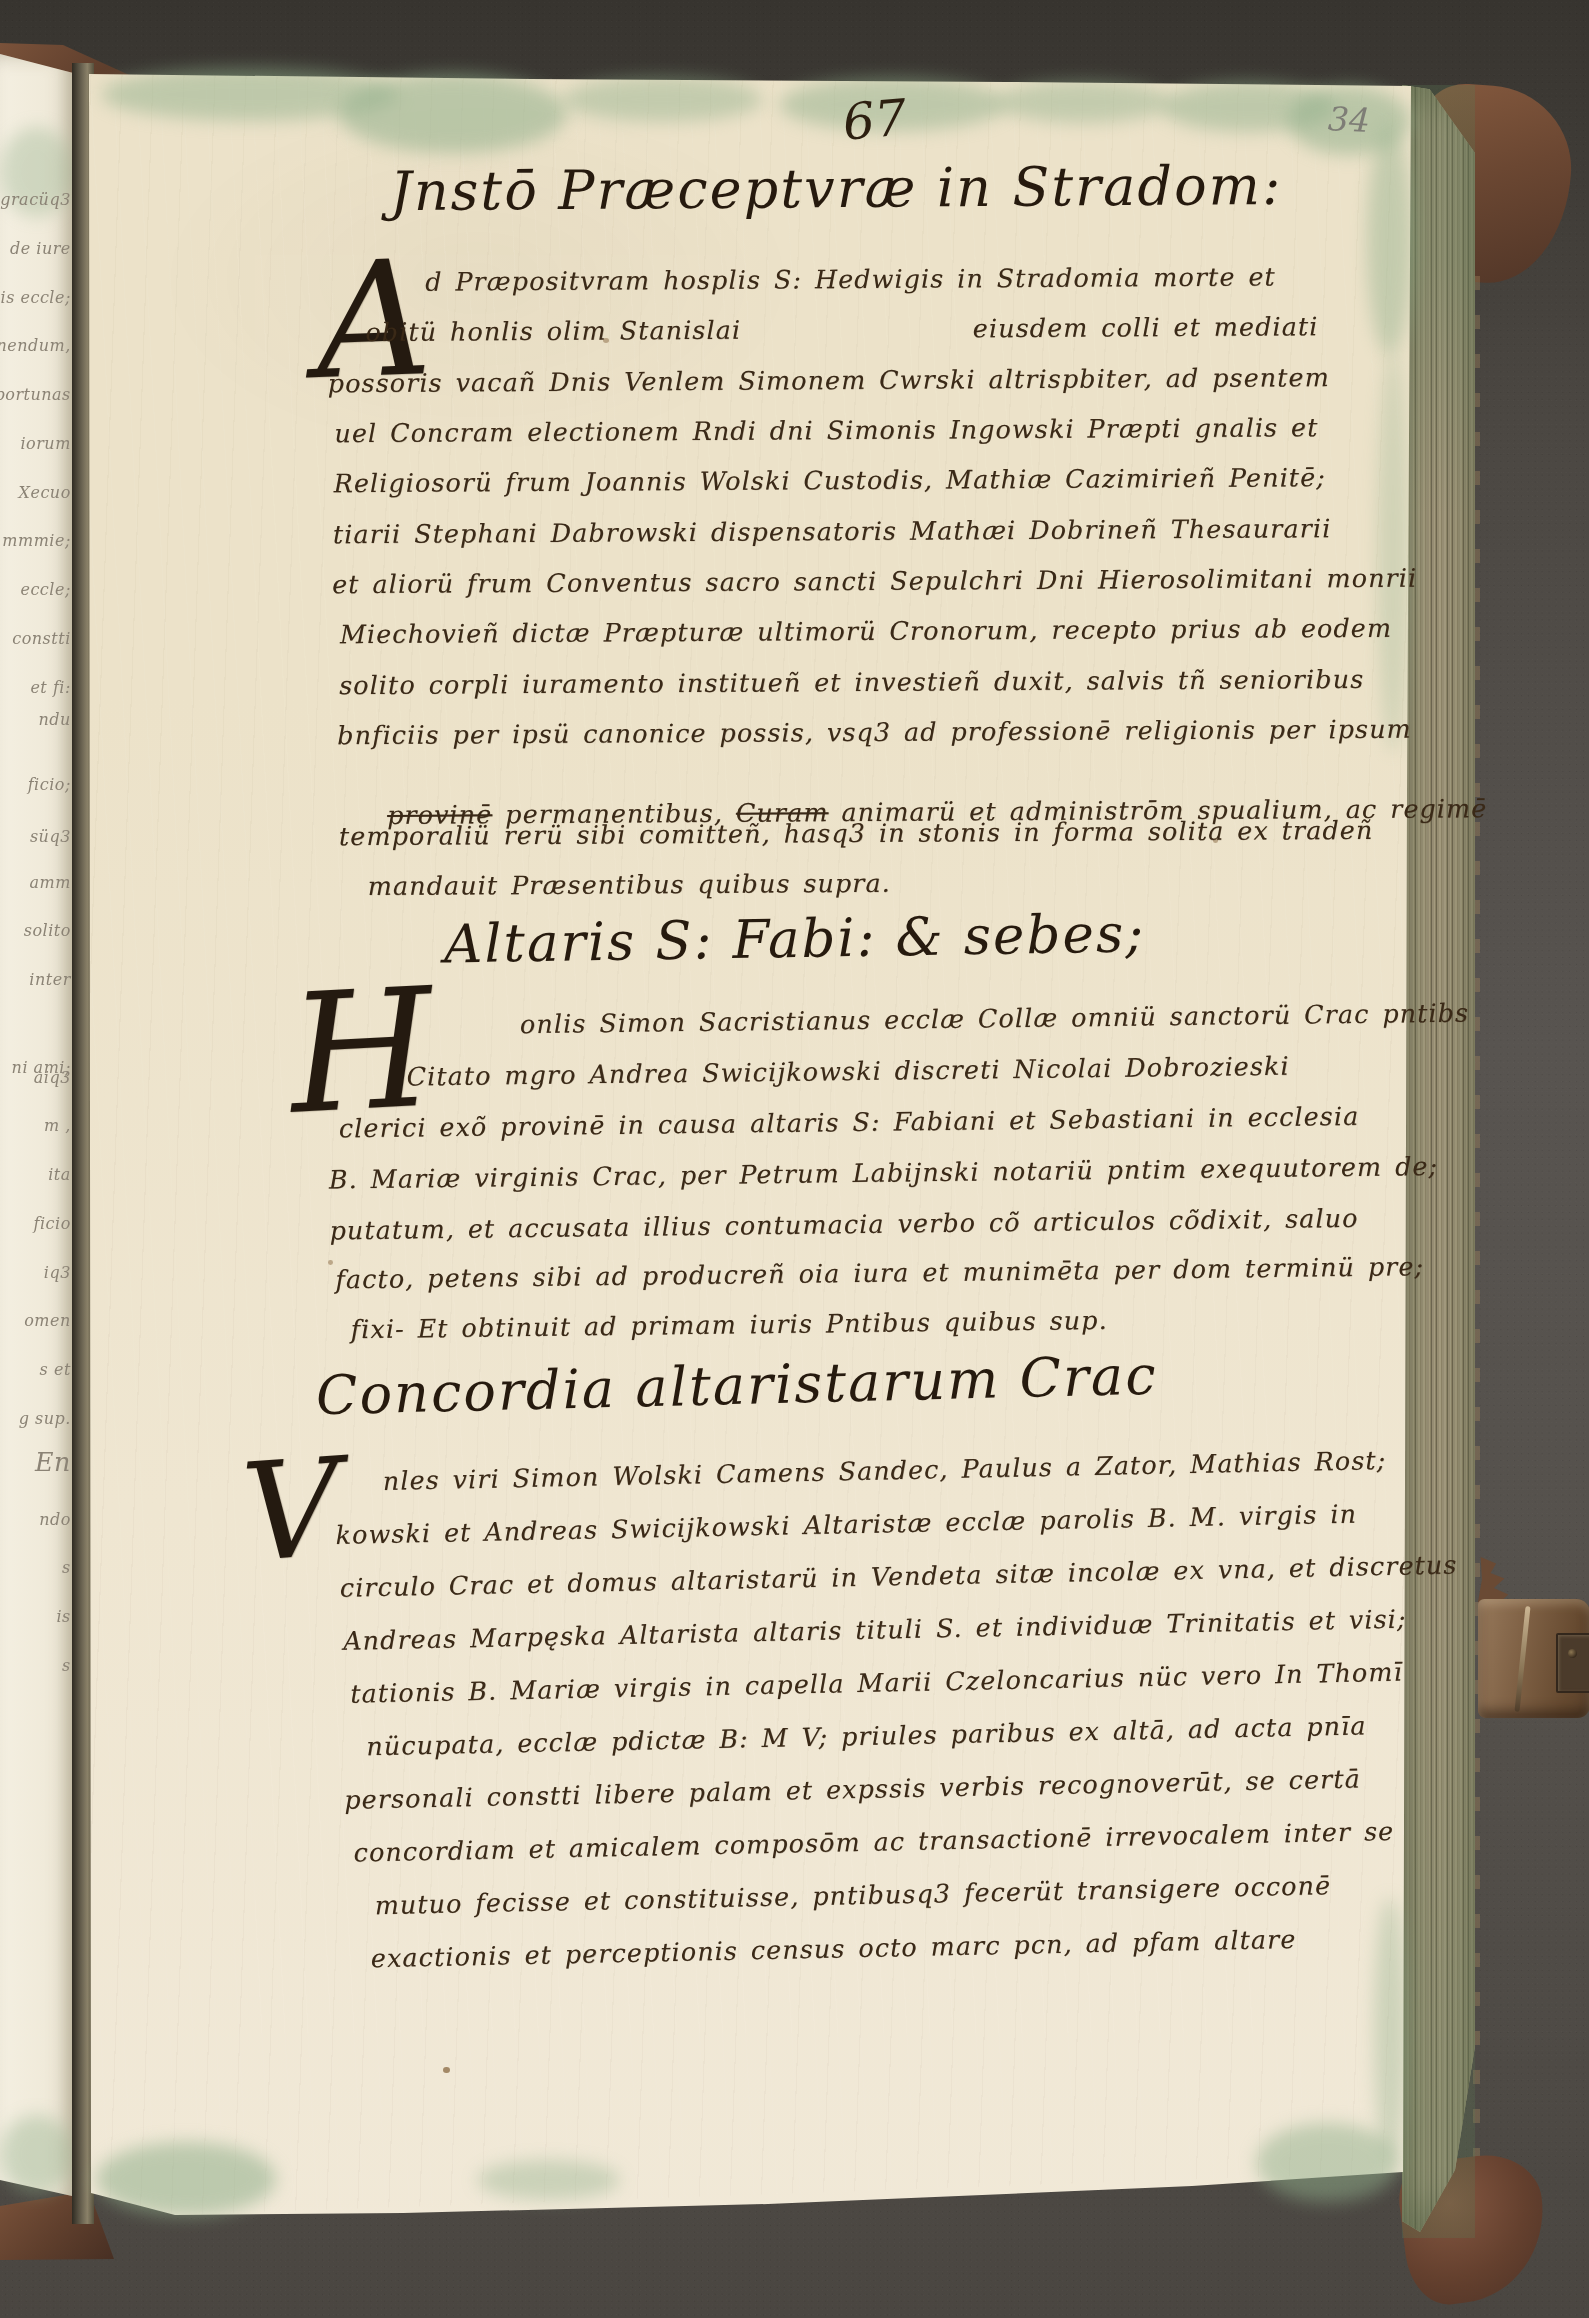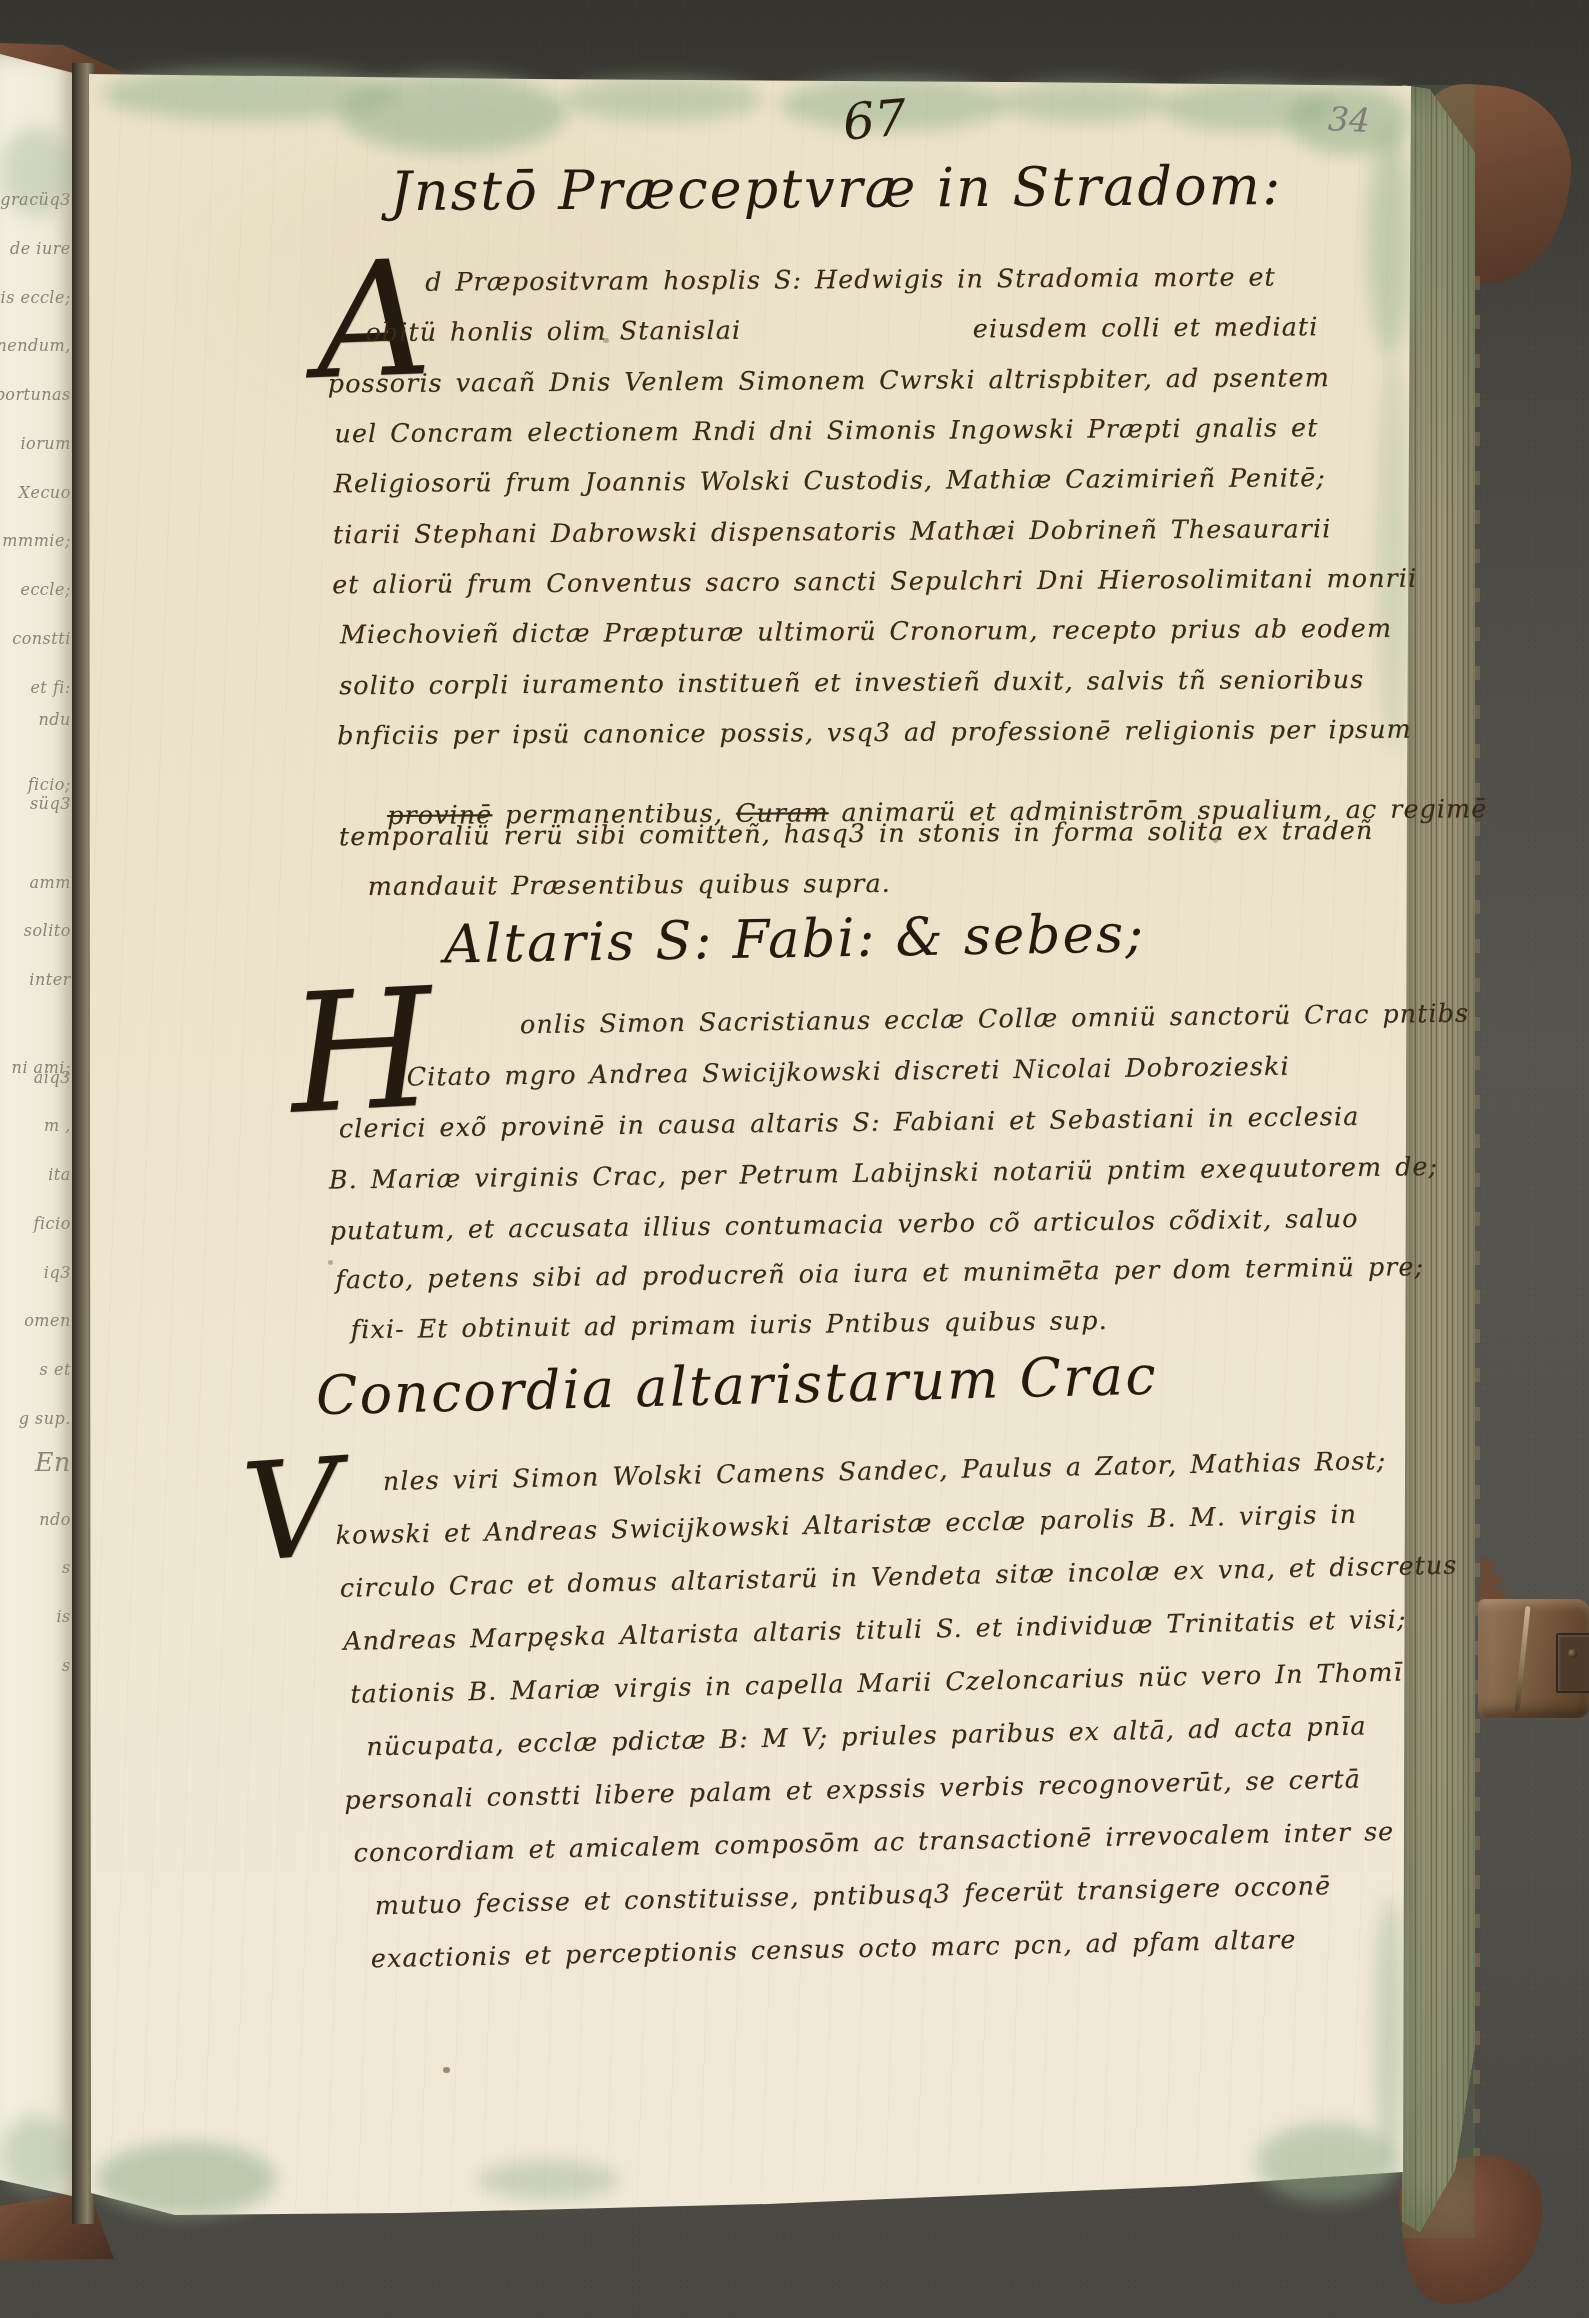--- a/index.html
+++ b/index.html
@@ -118,21 +118,21 @@
   <div class="mfrag" style="top:146px">hinendum,</div>
   <div class="mfrag" style="top:195px">portunas</div>
   <div class="mfrag" style="top:244px">iorum</div>
   <div class="mfrag" style="top:293px">Xecuo</div>
   <div class="mfrag" style="top:341px">n mmmie;</div>
   <div class="mfrag" style="top:390px">eccle;</div>
   <div class="mfrag" style="top:439px">constti</div>
   <div class="mfrag" style="top:488px">et fi:</div>
   <div class="mfrag" style="top:520px">ndu</div>
   <div class="mfrag" style="top:585px">ficio;</div>
-  <div class="mfrag" style="top:604px">süq3</div>
+  <div class="mfrag" style="top:637px">süq3</div>
   <div class="mfrag" style="top:683px">amm</div>
   <div class="mfrag" style="top:731px">solito</div>
   <div class="mfrag" style="top:780px">inter</div>
   <div class="mfrag" style="top:868px">ni ami;</div>
   <div class="mfrag" style="top:878px">aiq3</div>
   <div class="mfrag" style="top:926px">m ,</div>
   <div class="mfrag" style="top:975px">ita</div>
   <div class="mfrag" style="top:1024px">ficio</div>
   <div class="mfrag" style="top:1073px">iq3</div>
   <div class="mfrag" style="top:1121px">omen</div>

